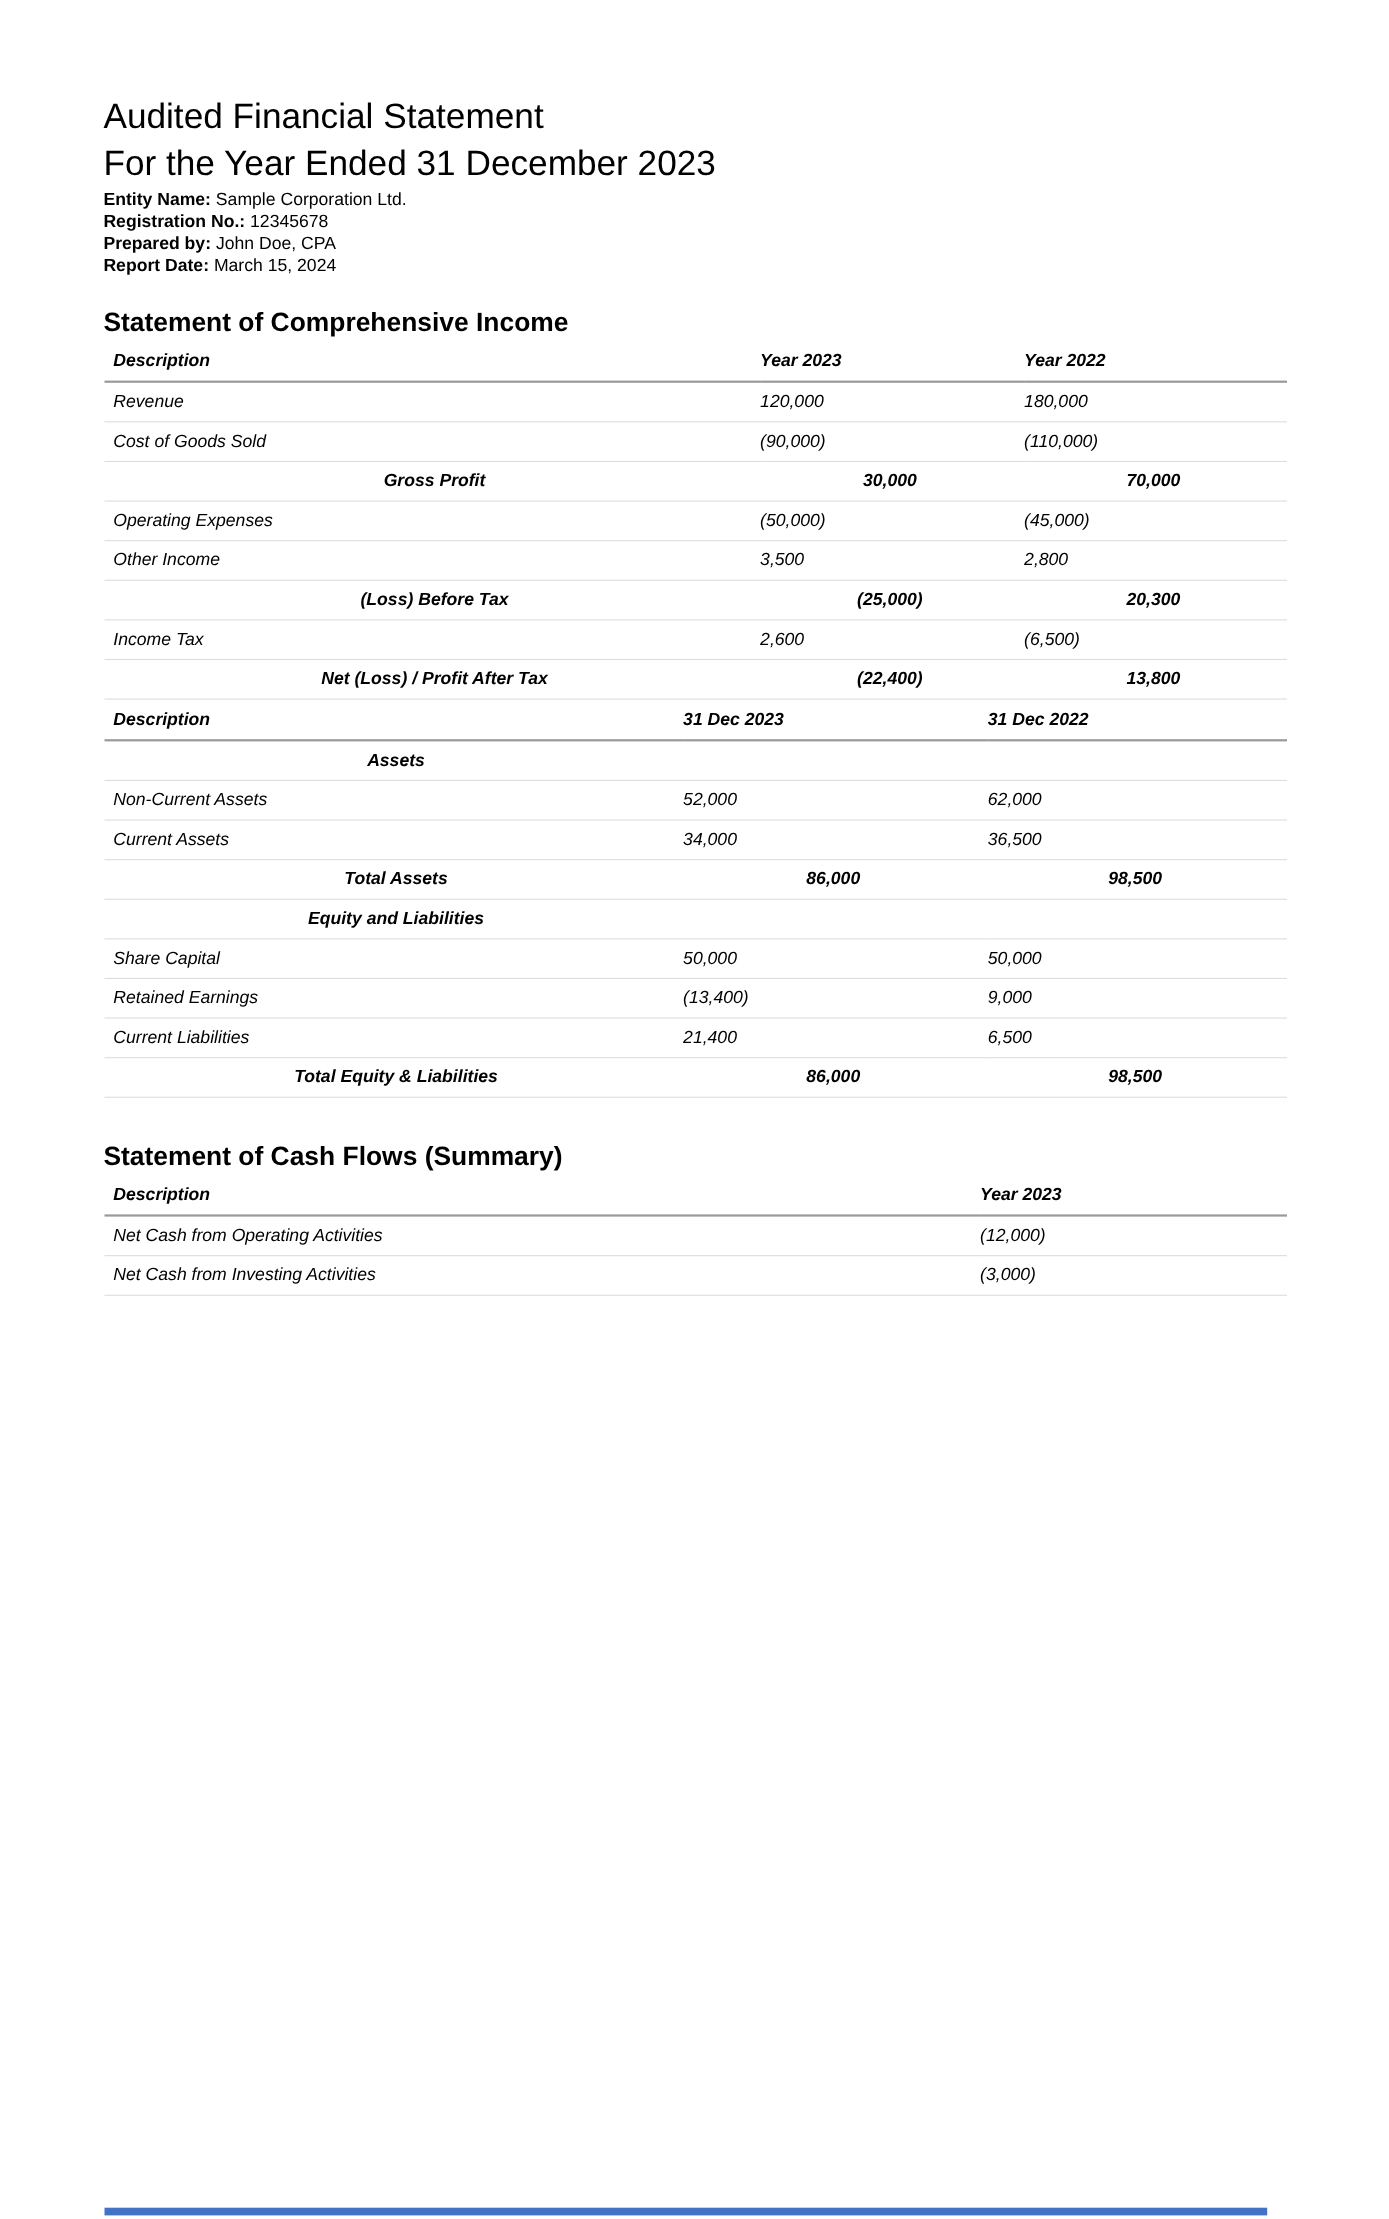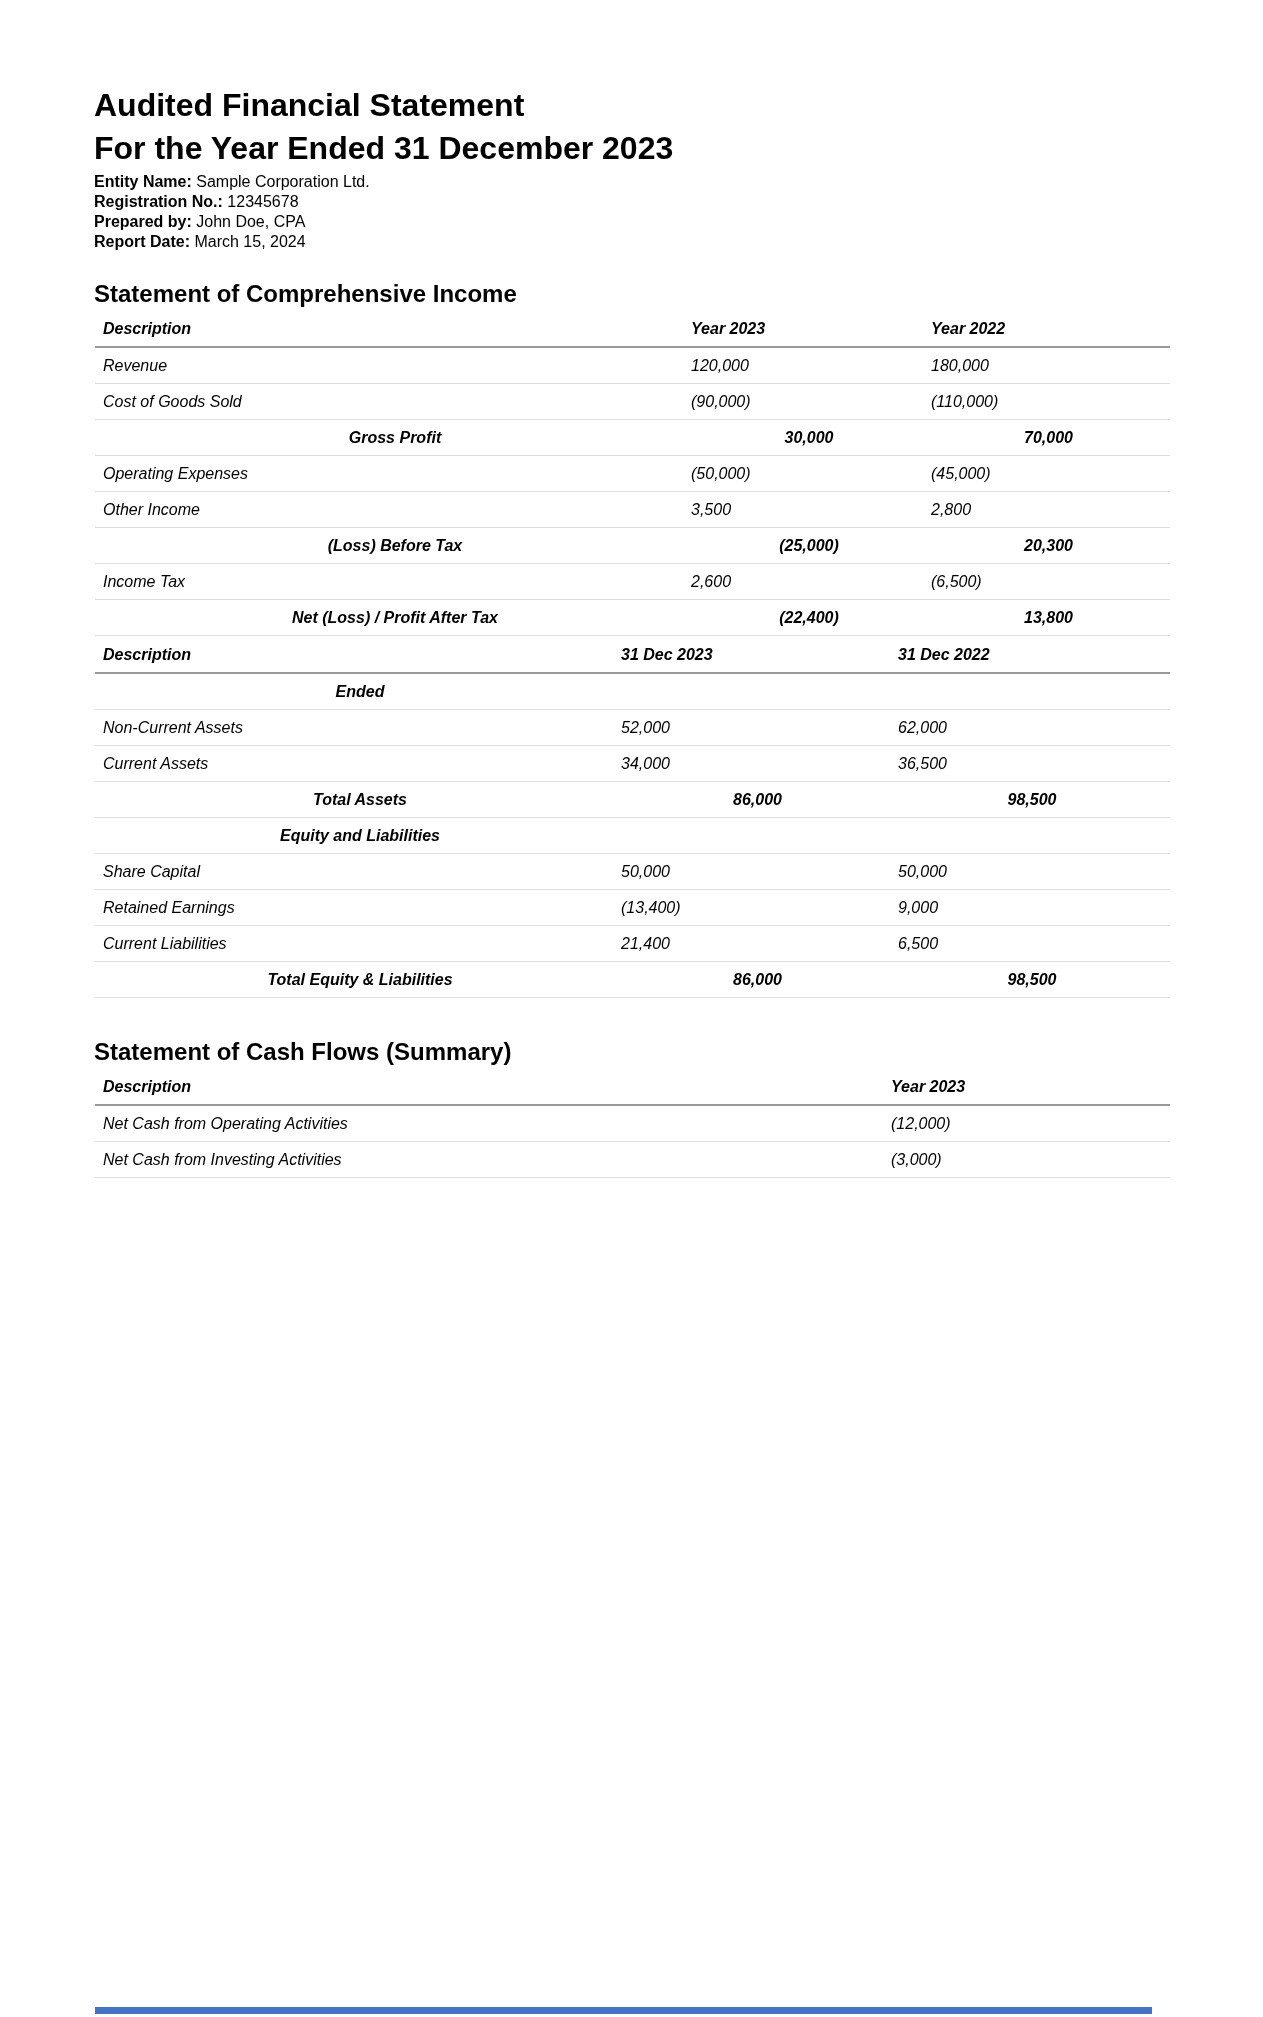--- a/index.html
+++ b/index.html
@@ -18,21 +18,21 @@
     top: 0;
     left: 0;
     width: 1263px;
     height: 1307px;
     overflow: hidden;
     padding: 84px 94px 0 94px;
   }
   h1.doc-title {
     font-size: 32px;
     line-height: 43px;
-    font-weight: 700;
+    font-weight: 400;
     margin: 0 0 2px 0;
   }
   .meta p {
     margin: 0;
     font-size: 16px;
     line-height: 20px;
   }
   .meta strong { font-weight: 700; }
   h2.section-heading {
     font-size: 24px;
@@ -156,21 +156,21 @@
         </colgroup>
         <thead>
           <tr>
             <th>Description</th>
             <th>31 Dec 2023</th>
             <th>31 Dec 2022</th>
           </tr>
         </thead>
         <tbody>
           <tr class="bold">
-            <td>Ended</td>
+            <td>Assets</td>
             <td></td>
             <td></td>
           </tr>
           <tr class="">
             <td>Non-Current Assets</td>
             <td>52,000</td>
             <td>62,000</td>
           </tr>
           <tr class="">
             <td>Current Assets</td>

